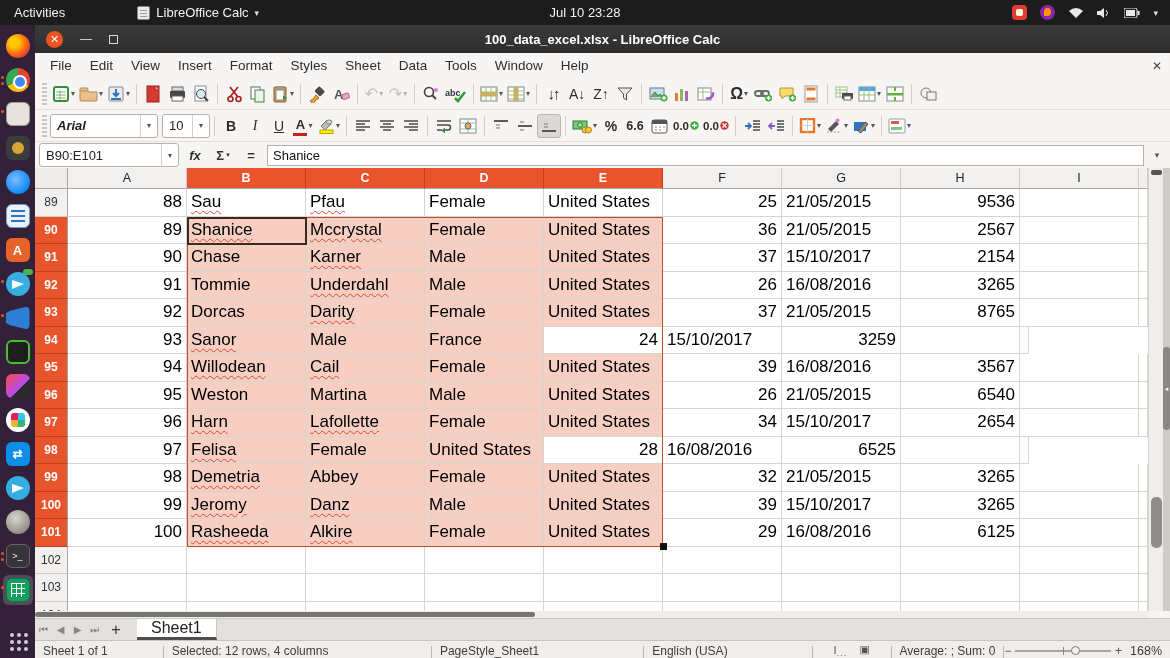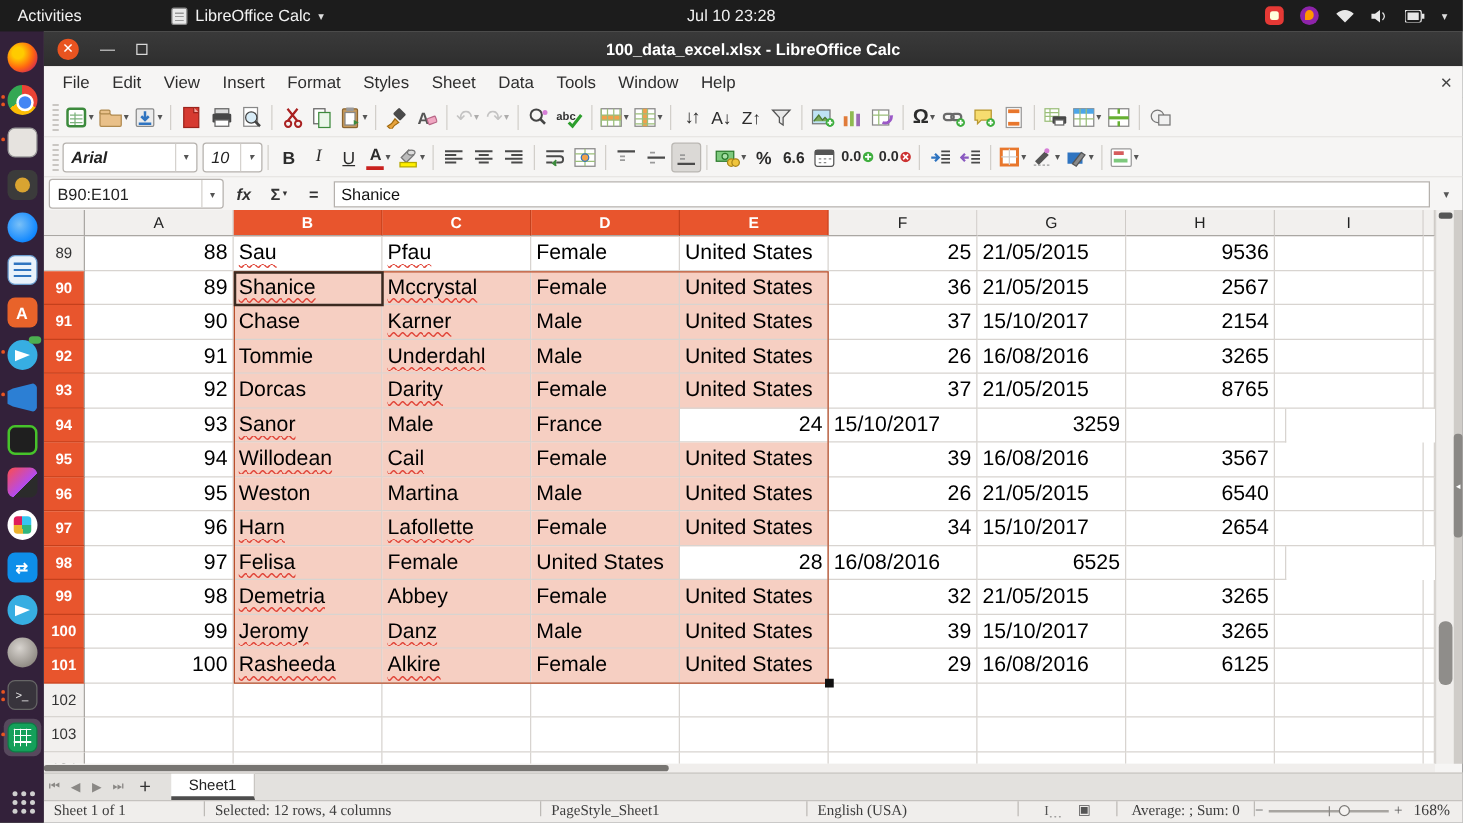--- a/index.html
+++ b/index.html
@@ -114,24 +114,24 @@
   #vscroll .splitbox { position:absolute; left:2px; top:2px; width:11px; height:5px; background:#555; border-radius:2px; }
   #edgebar { position:absolute; left:1128px; top:143px; width:7px; height:443px; background:#cfccc8; }
   #edgebar .pill { position:absolute; left:0; top:179px; width:7px; height:83px; background:#8a8885; border-radius:3px; color:#fff; font-size:7px; display:flex; align-items:center; justify-content:center; }
   #hscroll { position:absolute; left:0; top:586px; width:1113px; height:7px; background:#f0eeec; }
   #hscroll .hthumb { position:absolute; left:0; top:1px; width:500px; height:5px; background:#77757- ; background:#777572; border-radius:3px; }
 
   
   #tabbar { position:absolute; left:0; top:593px; width:100%; height:22px; background:#e3e1de; display:flex; align-items:center; border-top:1px solid #c9c6c2; }
   .tab-nav { color:#8a8885; font-size:10px; width:17px; text-align:center; }
   #tab-add { font-size:16px; color:#333; width:26px; text-align:center; }
-  .sheet-tab { background:#fff; height:100%; display:flex; align-items:center; padding:0 14px; font-size:12px; color:#222; border-right:1px solid #c9c6c2; border-bottom:3px solid #4d4d4d; margin-left:8px; }
+  .sheet-tab { background:#fff; height:100%; display:flex; align-items:center; padding:0 14px; font-size:16px; color:#222; border-right:1px solid #c9c6c2; border-bottom:3px solid #4d4d4d; margin-left:8px; }
 
   
-  #statusbar { position:absolute; left:0; top:615px; width:100%; height:18px; background:#f0eeec; border-top:1px solid #c5c2bf; display:flex; align-items:flex-start; font-size:12px; color:#3d3d3d;font-family:Liberation Serif, serif; }
+  #statusbar { position:absolute; left:0; top:615px; width:100%; height:18px; background:#f0eeec; border-top:1px solid #c5c2bf; display:flex; align-items:flex-end; font-size:12px; color:#3d3d3d; }
   .sdiv { width:1px; height:12px; background:#bdbab6; }
   .sseg { padding:0 8px; white-space:nowrap; }
   #seg-sheetinfo { width:128px; }
   #seg-selinfo { width:268px; }
   #seg-pagestyle { width:212px; }
   #seg-lang { width:168px; }
   #seg-insicons { width:78px; display:flex; gap:12px; justify-content:center; font-size:11px; color:#555; }
   #seg-avg { flex:1; text-align:center; }
   #zoomslider { width:118px; display:flex; align-items:center; gap:4px; color:#555; }
   #zoomslider .track { position:relative; flex:1; height:2px; background:#a8a5a1; }
@@ -481,21 +481,21 @@
         </svg>
       </span>
   </div>
 
   <div id="toolbar2" class="toolbar">
     <span class="grip"></span>
     <span class="combo" id="font-name-combo" style="width:108px;">
       <span class="val" style="font-style:italic;font-weight:bold;">Arial</span>
         <span class="cbtn">▾</span>
       </span>
-    <span class="combo" style="width:48px;margin-left:4px;font-style:italic;">
+    <span class="combo" style="width:48px;margin-left:4px;">
       <span class="val">10</span>
         <span class="cbtn">▾</span>
       </span>
     <span class="tsep"></span>
     <span class="tb">
         <span class="glyph" style="font-weight:bold;font-size:14px;">B</span>
       </span>
     <span class="tb">
         <span class="glyph" style="font-style:italic;font-family:'Liberation Serif',serif;font-size:14px;">I</span>
       </span>

